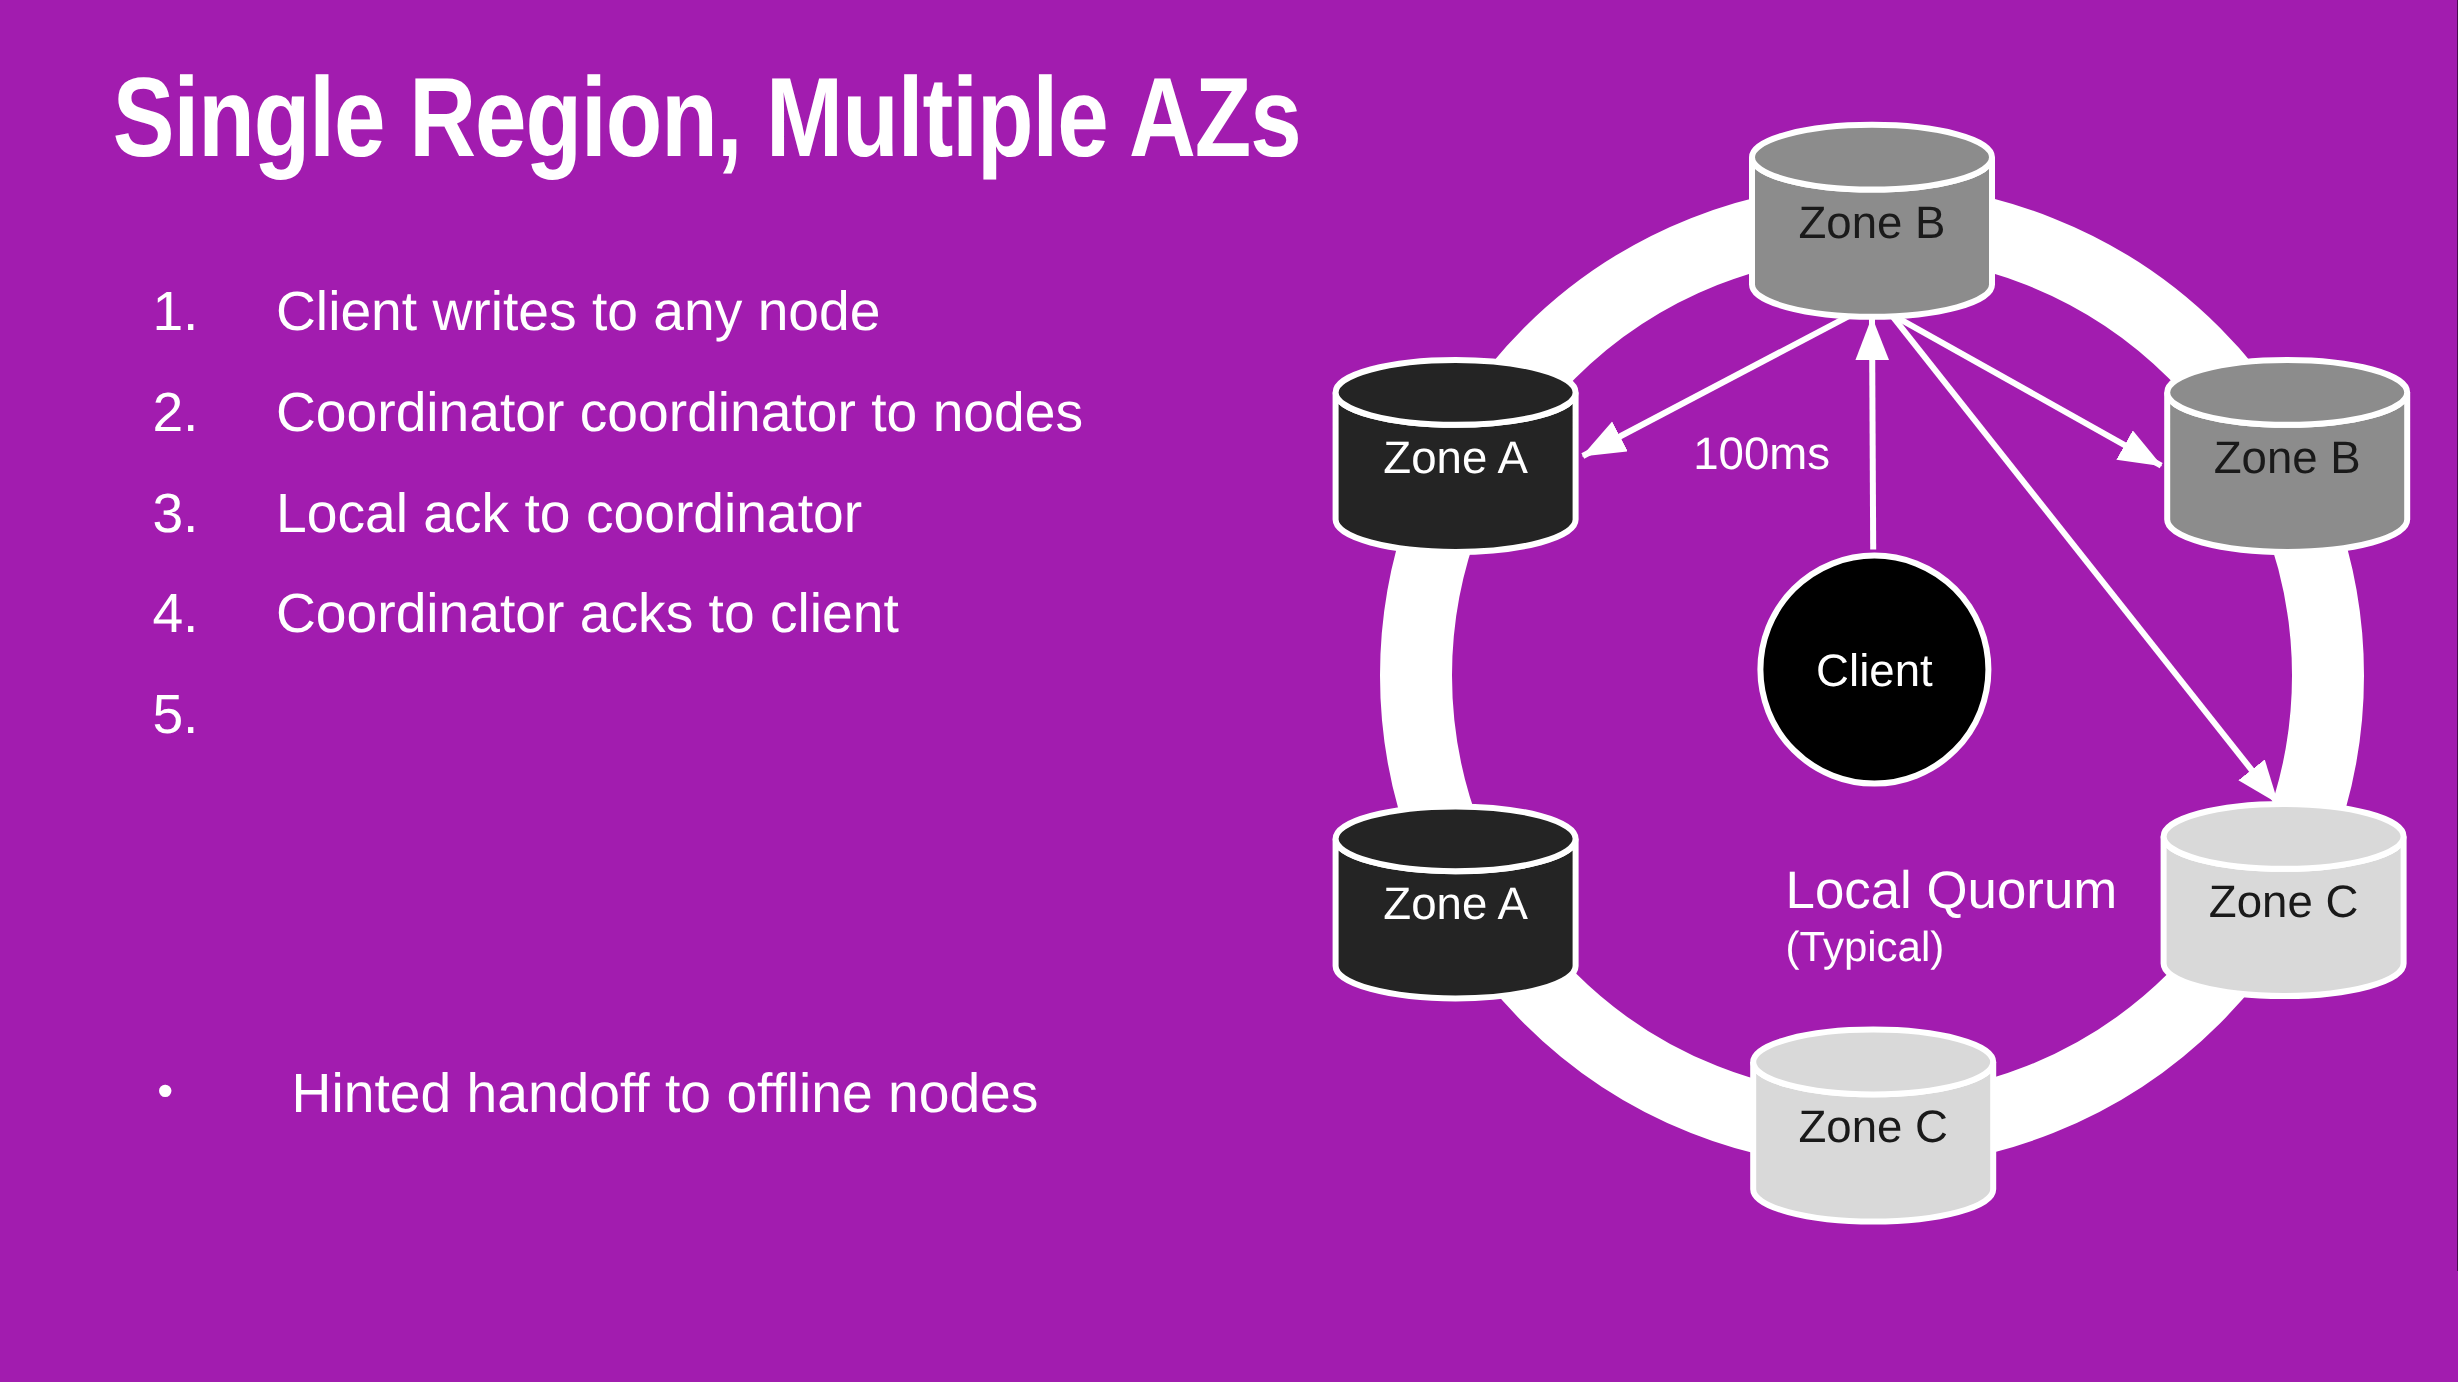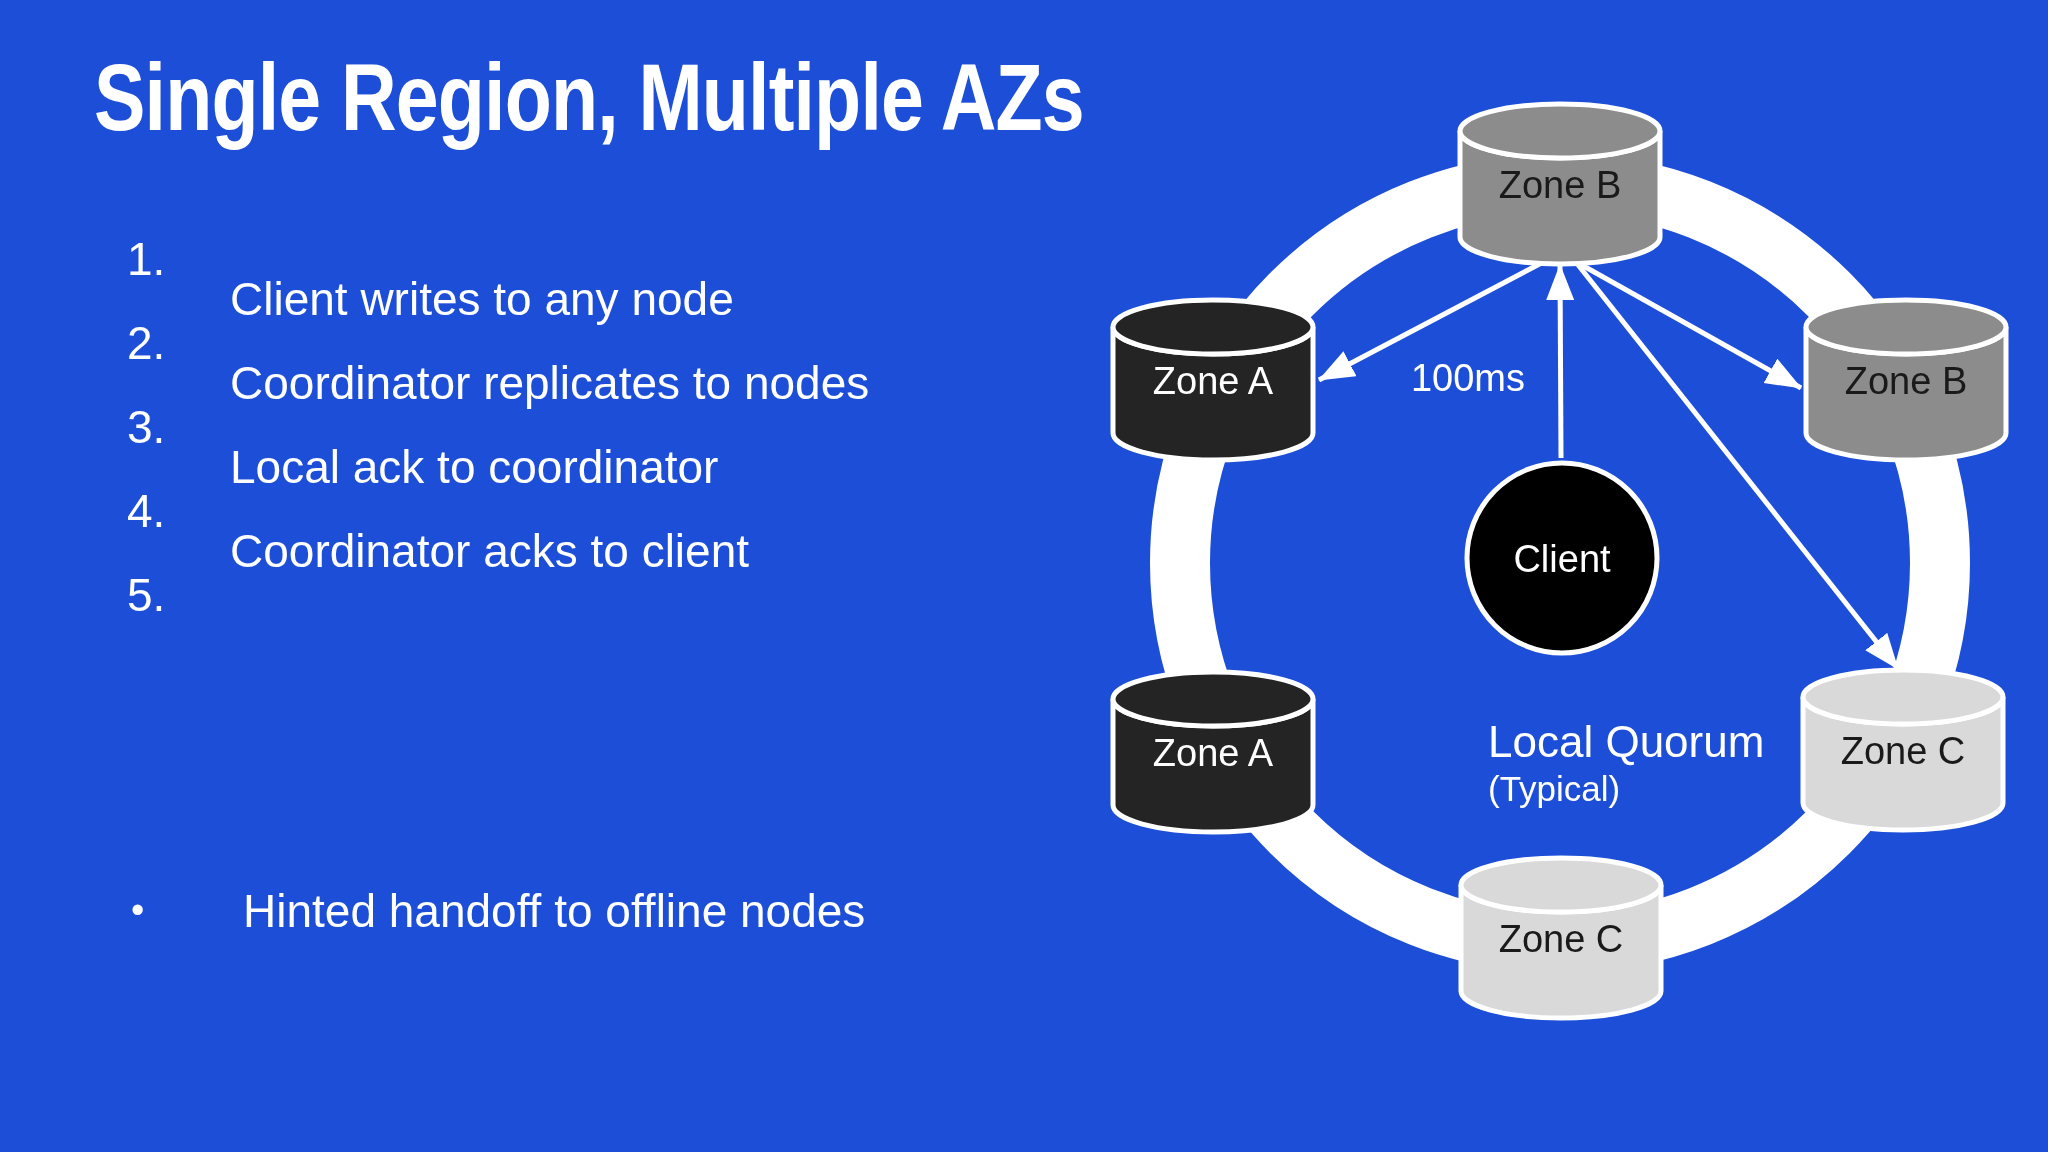--- a/index.html
+++ b/index.html
@@ -1,28 +1,28 @@
 <!DOCTYPE html>
 <html><head>
 <meta charset="utf-8">
 <style>
   html,body { margin:0; padding:0; background:#000; }
   .stage {
     position:relative; width:2048px; height:1152px; overflow:hidden;
-    background:#1d4ed8; font-family:"Liberation Sans", sans-serif; color:#fff;
+    background:#a21caf; font-family:"Liberation Sans", sans-serif; color:#fff;
   }
   .slide-title {
     position:absolute; left:94px; top:44px;
     font-size:94px; font-weight:bold; letter-spacing:-1px;
     white-space:nowrap; transform:scaleX(0.82); transform-origin:left top;
   }
   .num-list { position:absolute; left:127px; top:232px; font-size:46px; }
   .num-list .row { display:flex; height:84px; align-items:flex-start; }
   .num-list .n { width:103px; flex:0 0 103px; }
-  .num-list .t { white-space:nowrap;margin-top:40px; }
+  .num-list .t { white-space:nowrap; }
   .bullet-row {
     position:absolute; left:131px; top:884px; font-size:46px;
     display:flex; align-items:flex-start;
   }
   .bullet-row .b { width:76px; flex:0 0 76px; font-size:38px; padding-top:5px; }
   .bullet-row .t { white-space:nowrap;margin-left:36px; }
   svg.diagram { position:absolute; left:0; top:0; }
   svg.diagram text { font-family:"Liberation Sans", sans-serif; }
   .node-label { font-size:38px; text-anchor:middle; }
   .client-label { font-size:38px; text-anchor:middle; }
@@ -39,21 +39,21 @@
 
   <div class="slide-title">Single Region, Multiple AZs</div>
 
   <div class="num-list">
     <div class="row">
       <span class="n">1.</span>
       <span class="t">Client writes to any node</span>
     </div>
     <div class="row">
       <span class="n">2.</span>
-      <span class="t">Coordinator replicates to nodes</span>
+      <span class="t">Coordinator coordinator to nodes</span>
     </div>
     <div class="row">
       <span class="n">3.</span>
       <span class="t">Local ack to coordinator</span>
     </div>
     <div class="row">
       <span class="n">4.</span>
       <span class="t">Coordinator acks to client</span>
     </div>
     <div class="row">

